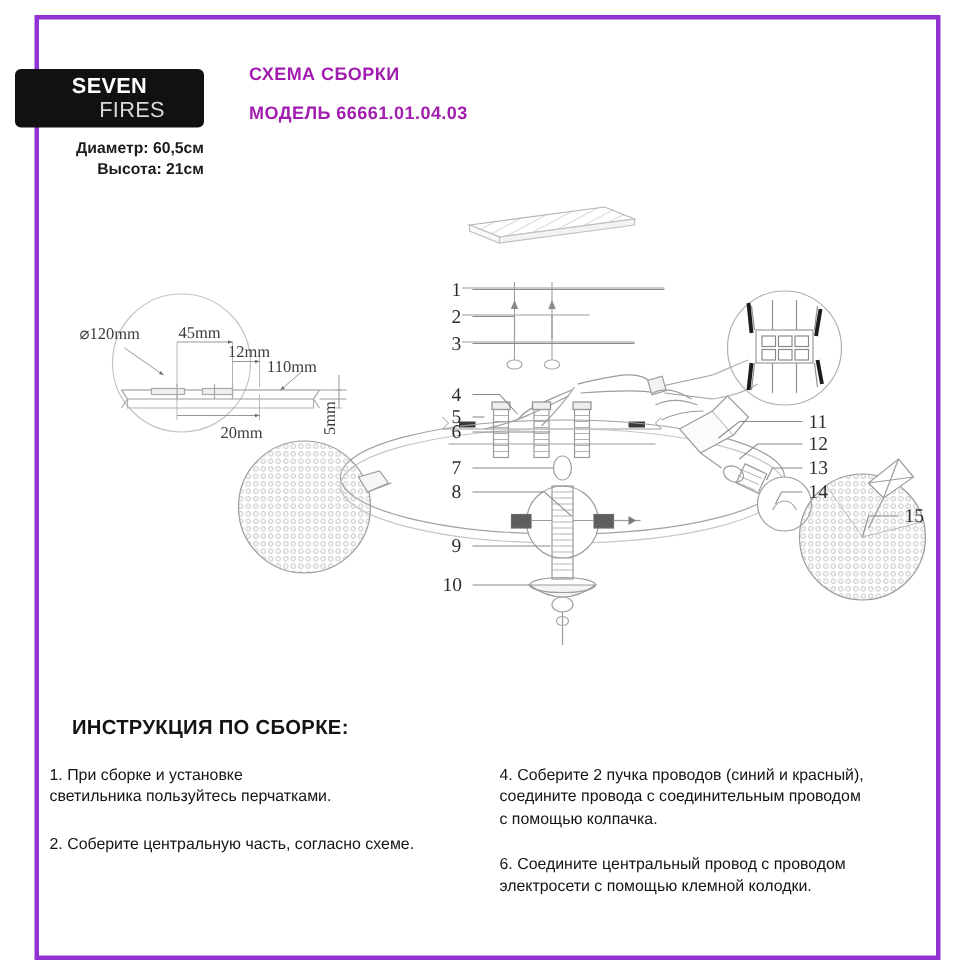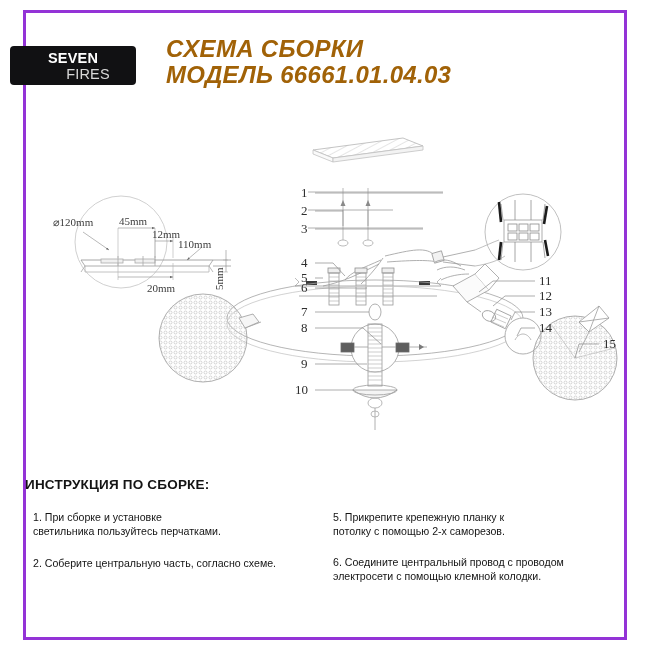--- a/index.html
+++ b/index.html
@@ -11,46 +11,50 @@
   
   .logo{position:absolute;left:10px;top:46px;width:126px;height:39px;background:#111113;
         border-radius:4px;display:flex;align-items:center;justify-content:center;flex-direction:column;}
   .logo span{font-size:14.5px;letter-spacing:.2px;}
   .logo .a{color:#ffffff;font-weight:bold;}
   .logo .b{color:#d8d8d8;font-weight:400;margin-left:30px;}
 
   .dims{position:absolute;left:10px;top:92px;width:126px;text-align:right;
         font-size:10.5px;line-height:14px;color:#1b1b1b;font-weight:bold;}
 
-  .title{position:absolute;left:166px;top:36px;font-size:24px;line-height:26px;
-         font-weight:bold;color:#a16207;letter-spacing:.3px;font-style:italic;}
+  .title{position:absolute;left:166px;top:36px;font-size:12px;line-height:26px;
+         font-weight:bold;color:#a21caf;letter-spacing:.3px;}
 
   
   .draw{position:absolute;left:23px;top:100px;width:604px;height:360px;}
   .draw svg{display:block;}
 
   
-  .inst-title{position:absolute;left:25px;top:477px;font-size:13.5px;font-weight:bold;
+  .inst-title{position:absolute;left:48px;top:477px;font-size:13.5px;font-weight:bold;
               color:#141414;letter-spacing:.2px;}
   .cols{position:absolute;left:33px;top:510px;width:580px;display:flex;gap:22px;}
   .col{width:278px;}
   .step{font-size:10.6px;line-height:14.4px;color:#141414;font-weight:normal;margin-bottom:17px;}
   .col.right .step{margin-bottom:16px;}
 </style>
 </head>
 <body>
 
 <div class="page">
   <div class="frame"></div>
 
   <div class="logo">
     <span class="a">SEVEN</span>
       <span class="b">FIRES</span>
   </div>
 
+  <div class="dims">
+    <div>Диаметр: 60,5см</div>
+    <div>Высота: 21см</div>
+  </div>
 
   <div class="title">
     <div>СХЕМА СБОРКИ</div>
     <div>МОДЕЛЬ 66661.01.04.03</div>
   </div>
 
   <div class="draw">
     <svg width="604" height="360" viewBox="0 0 604 360" xmlns="http://www.w3.org/2000/svg">
       <defs>
         <pattern id="mesh" width="5" height="5" patternUnits="userSpaceOnUse">
@@ -263,17 +267,17 @@
     </svg>
   </div>
 
   <div class="inst-title">ИНСТРУКЦИЯ ПО СБОРКЕ:</div>
   <div class="cols">
     <div class="col left">
       <div class="step">1. При сборке и установке<br>светильника пользуйтесь перчатками.</div>
       <div class="step">2. Соберите центральную часть, согласно схеме.</div>
     </div>
     <div class="col right">
-      <div class="step">5. Прикрепите крепежную планку к<br>потолку с помощью 2-х саморезов.</div>
+      <div class="step">4. Соберите 2 пучка проводов (синий и красный),<br>соедините провода с соединительным проводом<br>с помощью колпачка.</div>
       <div class="step">6. Соедините центральный провод с проводом<br>электросети с помощью клемной колодки.</div>
     </div>
   </div>
 </div>
 
 </body></html>

